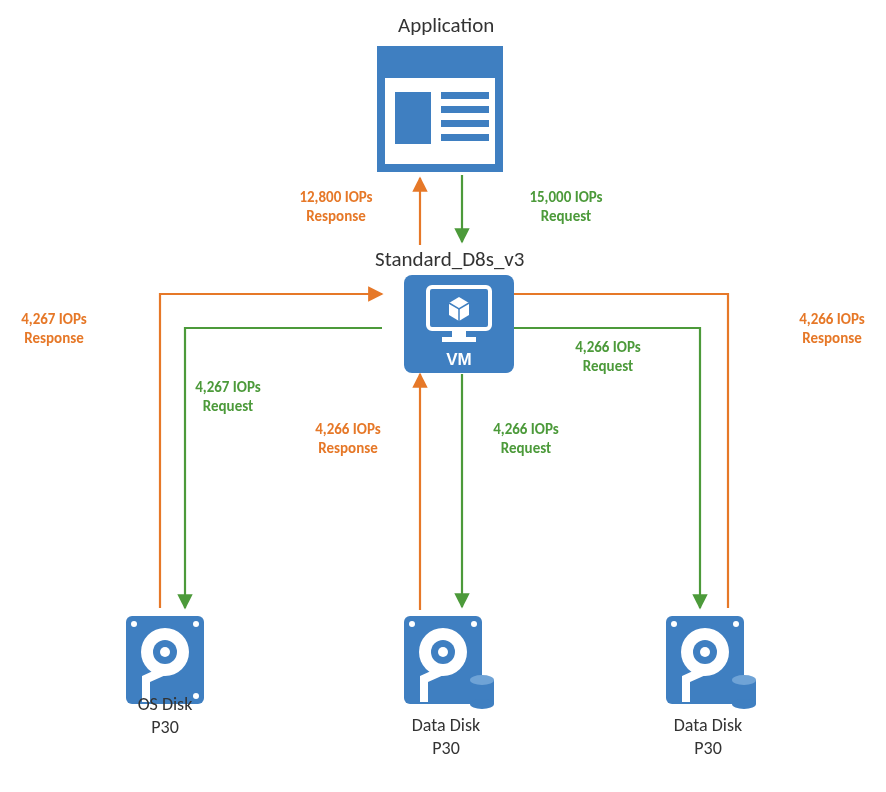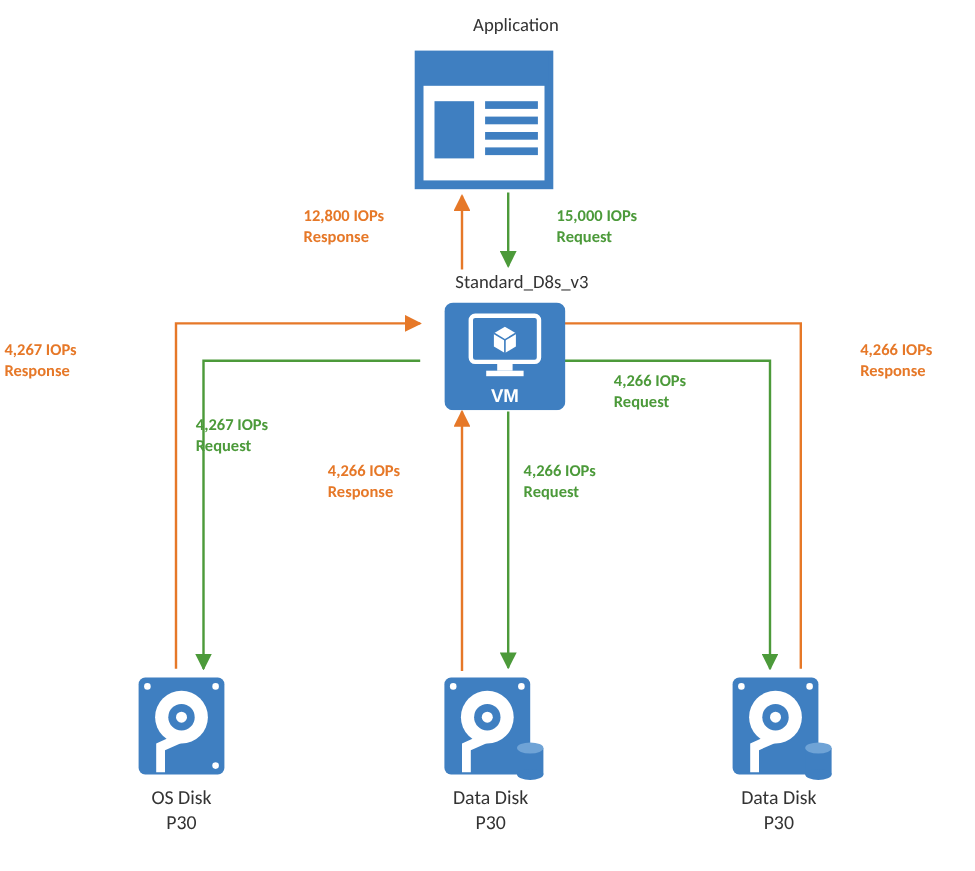--- a/index.html
+++ b/index.html
@@ -1,18 +1,18 @@
 <!DOCTYPE html>
 <html><head>
 <meta charset="utf-8">
 <style>
   * { margin: 0; padding: 0; box-sizing: border-box; }
   body { font-family: "Segoe UI", Calibri, Arial, sans-serif; background: #fff; width: 886px; height: 792px; position: relative; }
-  .title { position: absolute; font-size: 17px; color: #333; text-align: right; }
-  .label { position: absolute; font-size: 15px; font-weight: 600; line-height: 1.25; }
+  .title { position: absolute; font-size: 21px; color: #333; text-align: left; margin-left: 20px; }
+  .label { position: absolute; font-size: 15px; font-weight: 600; text-align: center; line-height: 1.25; }
   .green { color: #4c9a3a; }
   .orange { color: #e67828; }
   .disk-label { position: absolute; font-size: 18px; color: #333; text-align: center; line-height: 1.25; }
   .sub { display:block; }
   svg.arrows { position:absolute; top:0; left:0; width:886px; height:792px; }
   .icon-box { position:absolute; }
 </style>
 </head>
 <body>
 
@@ -90,21 +90,21 @@
     <rect x="6" y="6" width="78" height="88" rx="6" fill="#3f7fc1"></rect>
     <circle cx="45" cy="42" r="24" fill="#fff"></circle>
     <circle cx="45" cy="42" r="12" fill="#3f7fc1"></circle>
     <circle cx="45" cy="42" r="5" fill="#fff"></circle>
     <polygon points="22,92 22,66 44,56 48,64 30,72 30,92" fill="#fff"></polygon>
     <circle cx="14" cy="14" r="3" fill="#fff"></circle>
     <circle cx="76" cy="14" r="3" fill="#fff"></circle>
     <circle cx="76" cy="86" r="3" fill="#fff"></circle>
   </svg>
 </div>
-<div class="disk-label" style="left:110px; top:714px; width:110px;">
+<div class="disk-label" style="left:110px; top:693px; width:110px;">
   <span class="sub">OS Disk</span>
   <span class="sub">P30</span>
 </div>
 
 <div class="icon-box" style="left:398px; top:610px;">
   <svg width="100" height="100" viewBox="0 0 100 100">
     <rect x="6" y="6" width="78" height="88" rx="6" fill="#3f7fc1"></rect>
     <circle cx="45" cy="42" r="24" fill="#fff"></circle>
     <circle cx="45" cy="42" r="12" fill="#3f7fc1"></circle>
     <circle cx="45" cy="42" r="5" fill="#fff"></circle>

